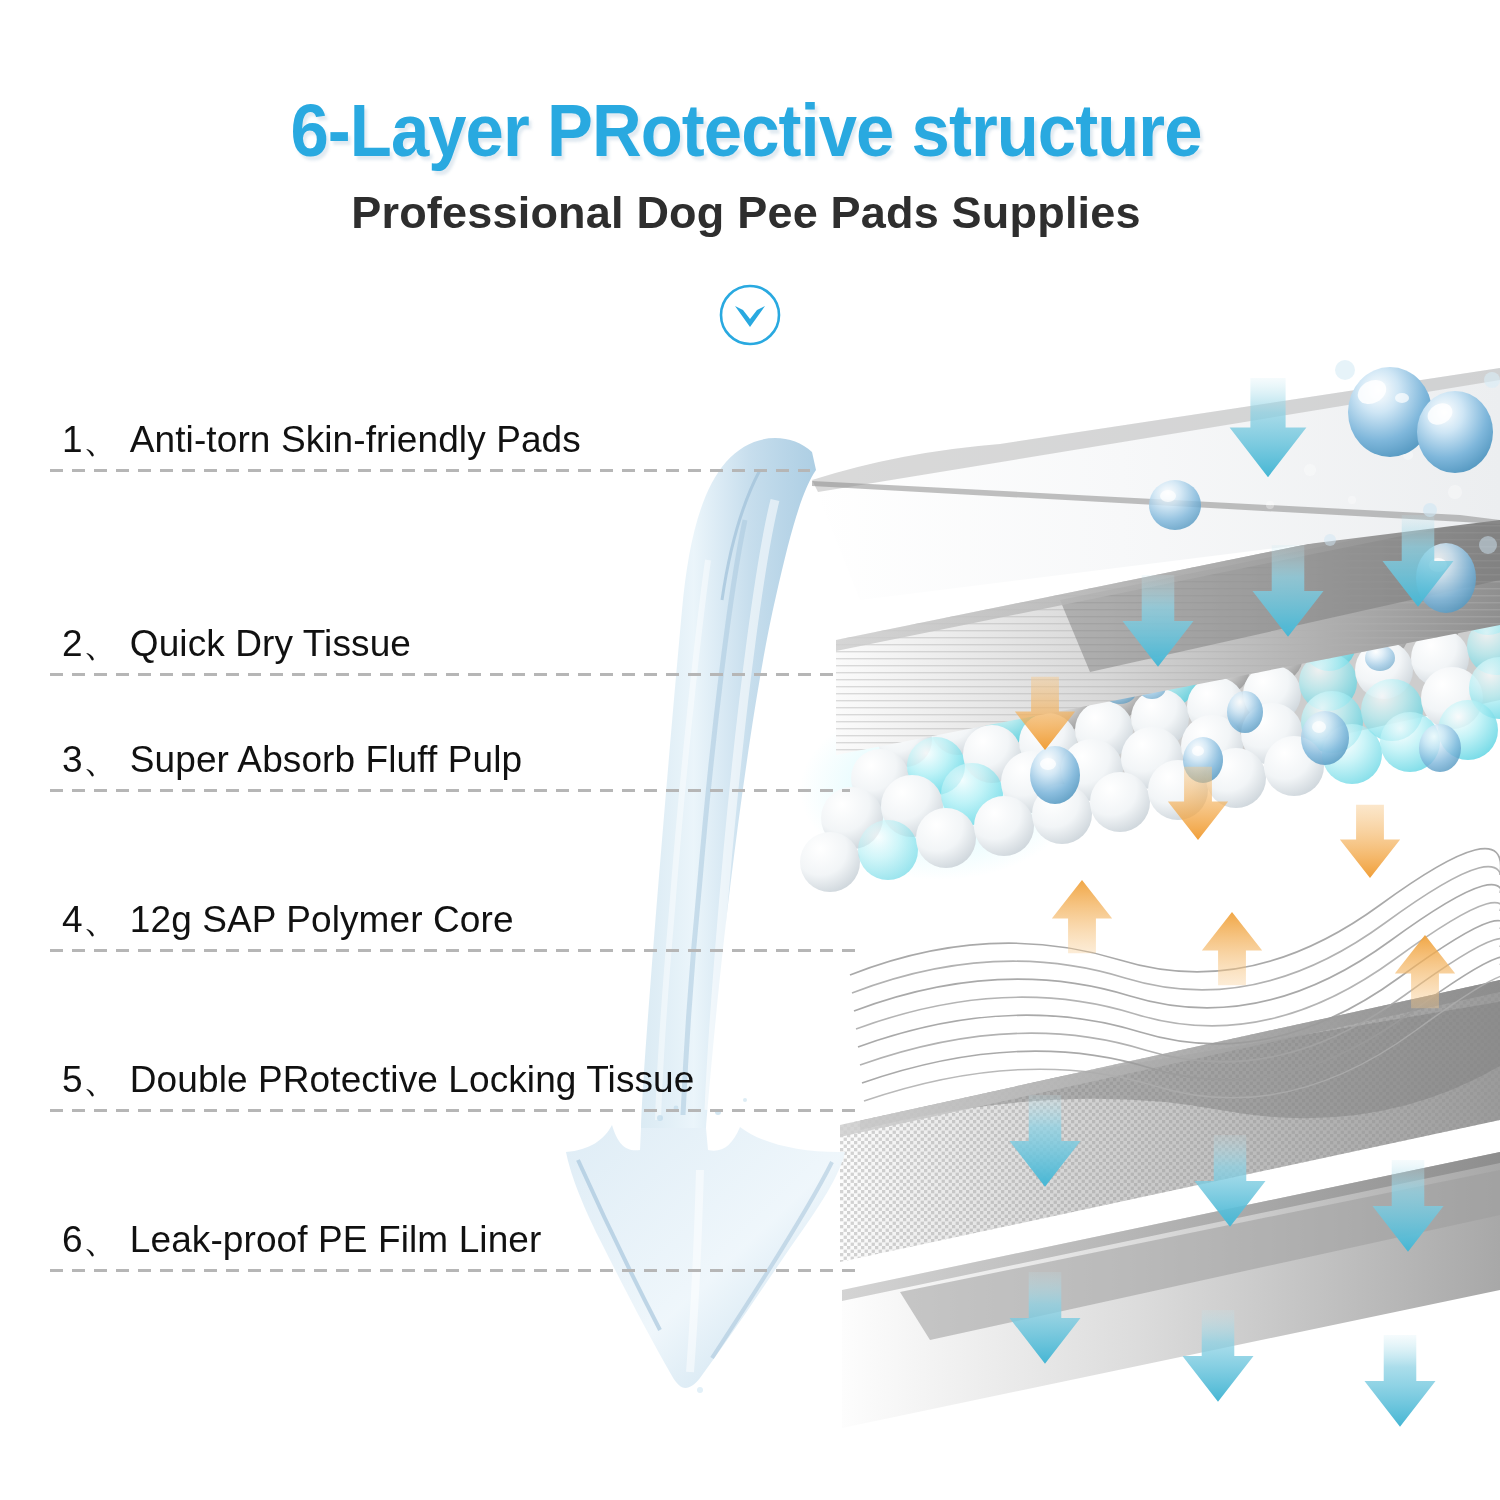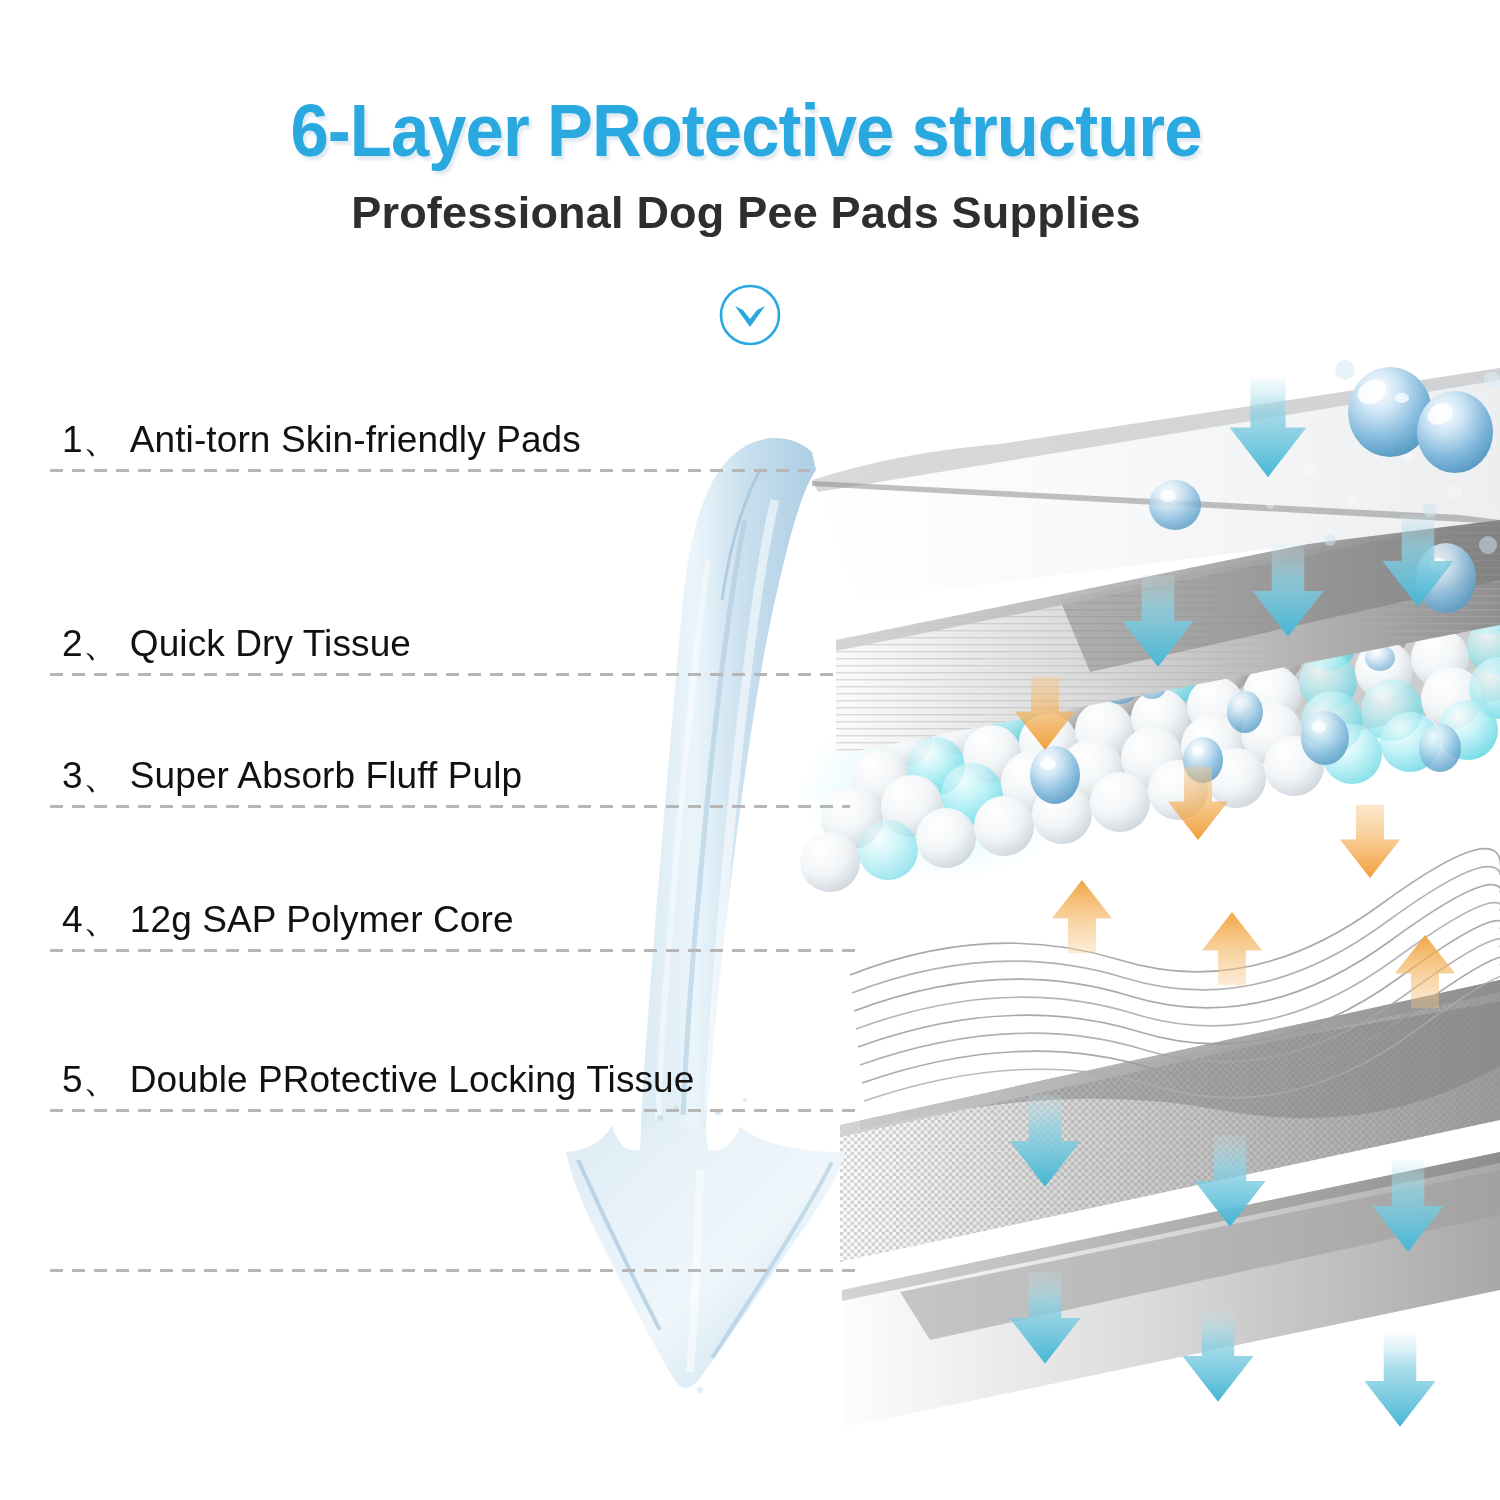--- a/index.html
+++ b/index.html
@@ -488,21 +488,21 @@
     <div class="layer-dash" style="width:760px;"></div>
   </div>
 
   <div class="layer-row" style="top:575px;margin-top:44px;">
     <div class="layer-text">
       <span class="layer-num">2、</span><span>Quick Dry Tissue</span>
     </div>
     <div class="layer-dash" style="width:790px;"></div>
   </div>
 
-  <div class="layer-row" style="top:735px;margin-top:16px;">
+  <div class="layer-row" style="top:735px;">
     <div class="layer-text">
       <span class="layer-num">3、</span><span>Super Absorb Fluff Pulp</span>
     </div>
     <div class="layer-dash" style="width:800px;"></div>
   </div>
 
   <div class="layer-row" style="top:895px;">
     <div class="layer-text">
       <span class="layer-num">4、</span><span>12g SAP Polymer Core</span>
     </div>
@@ -510,15 +510,18 @@
   </div>
 
   <div class="layer-row" style="top:1055px;">
     <div class="layer-text">
       <span class="layer-num">5、</span><span>Double PRotective Locking Tissue</span>
     </div>
     <div class="layer-dash" style="width:810px;"></div>
   </div>
 
   <div class="layer-row" style="top:1215px;">
+    <div class="layer-text">
+      <span class="layer-num">6、</span><span>Leak-proof PE Film Liner</span>
+    </div>
     <div class="layer-dash" style="width:810px;"></div>
   </div>
 </div>
 
 </body></html>

